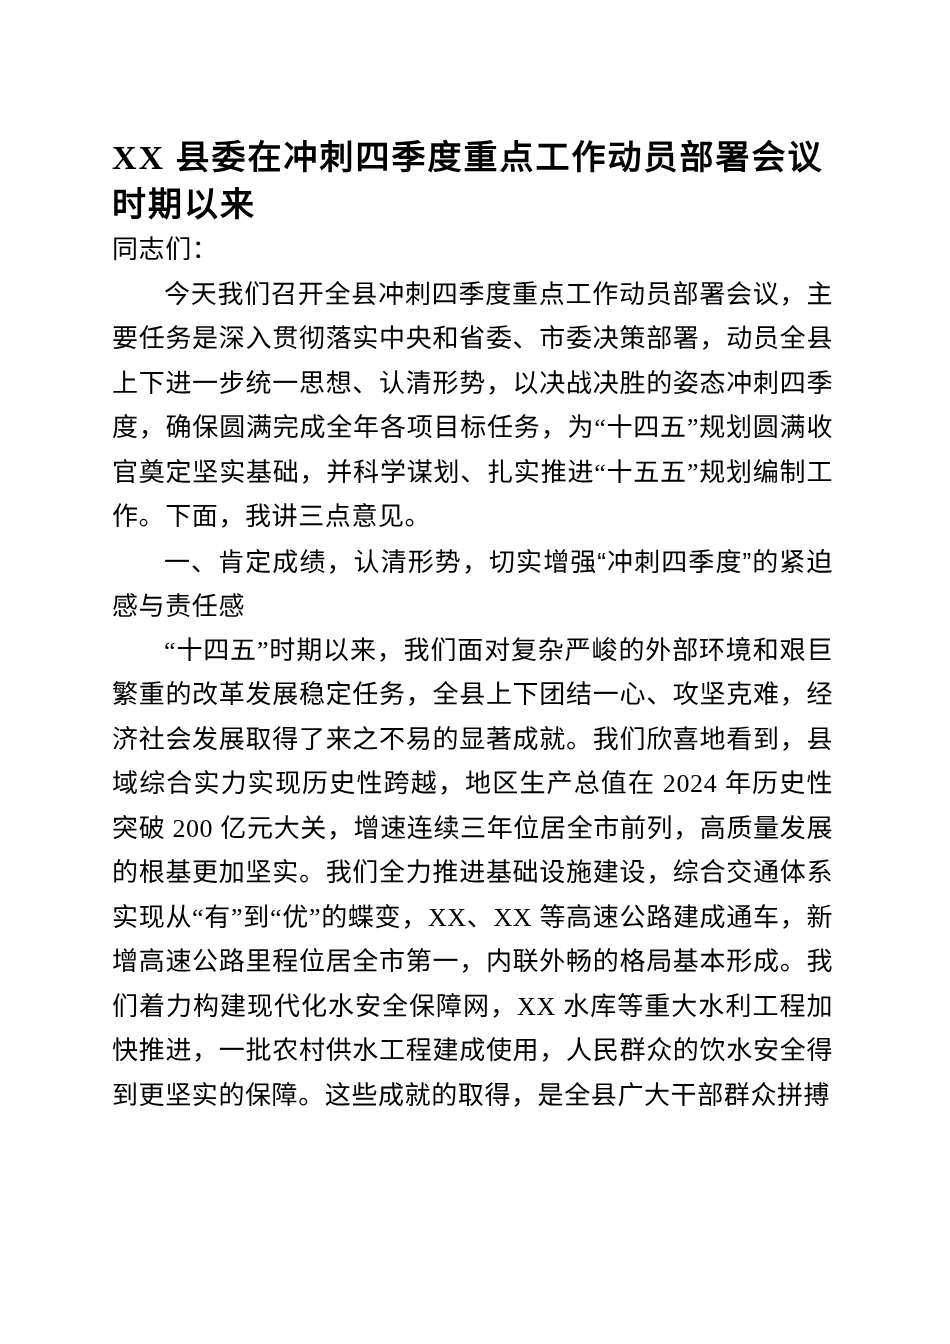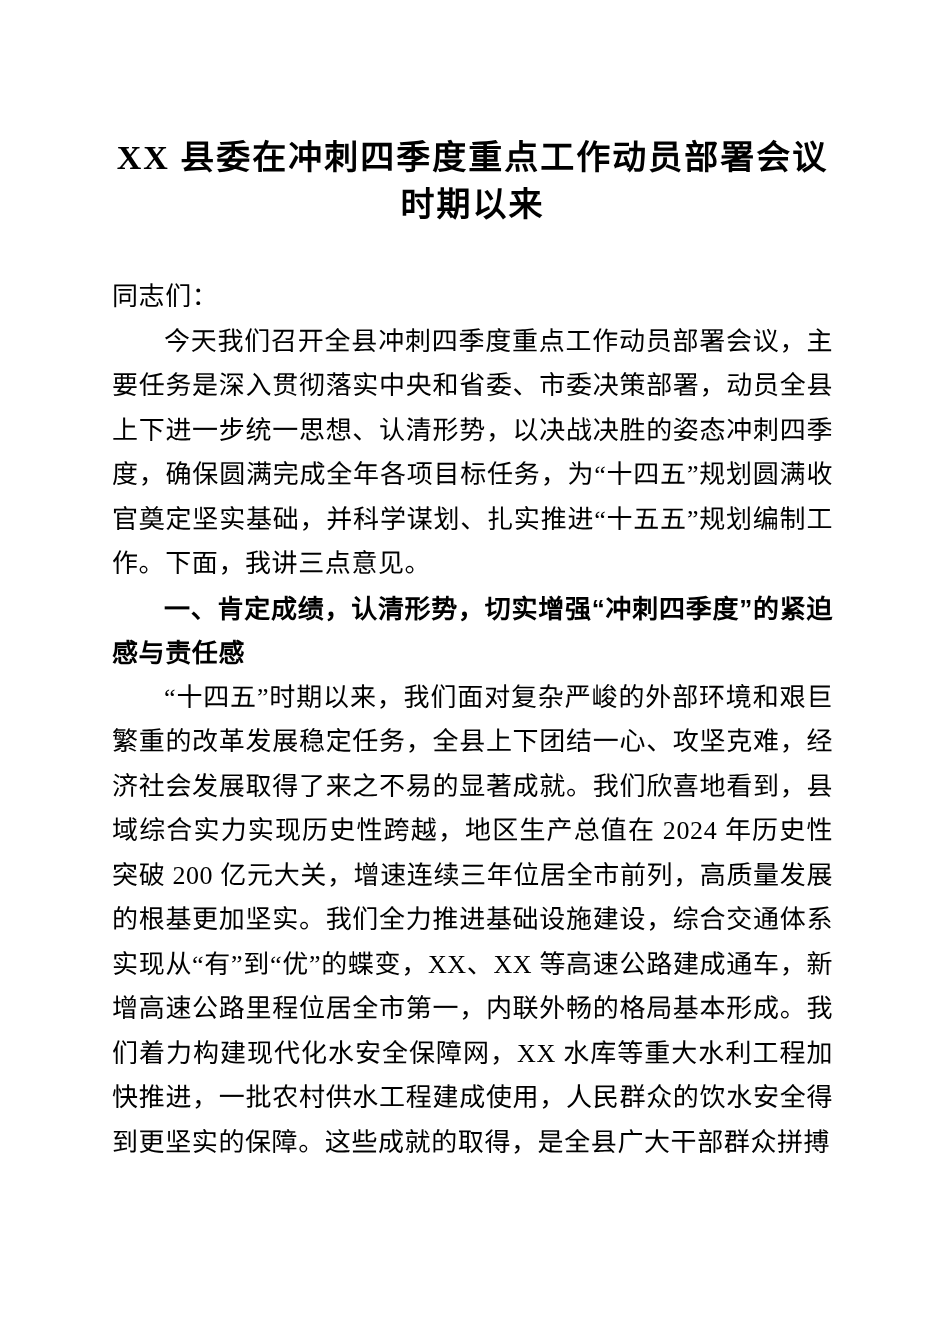--- a/index.html
+++ b/index.html
@@ -19,53 +19,52 @@
     padding: 134px 117px 0 112px;
     overflow: hidden;
   }
 
   
   .doc-title {
     font-family: "Liberation Serif", "DejaVu Serif", serif;
     font-weight: bold;
     font-size: 34px;
     line-height: 47px;
-    text-align: center;
+    text-align: left;
     letter-spacing: 2px;
     color: #000000;
   }
   .doc-title .title-line {
     display: block;
     white-space: nowrap;
   }
 
   
   .content {
-    margin-top: 47px;
     font-family: "Liberation Serif", "DejaVu Serif", serif;
     font-size: 26px;
     line-height: 44.5px;
     letter-spacing: 0.6px;
     text-align: justify;
     text-justify: inter-character;
     color: #000000;
   }
 
   .salutation {
     text-indent: 0;
   }
 
   .para {
     text-indent: 2em;
   }
 
   
   .section-heading {
     font-family: "Liberation Sans", "DejaVu Sans", sans-serif;
-    font-weight: bold;
+    font-weight: normal;
     font-size: 26px;
     line-height: 44.5px;
     letter-spacing: 0.6px;
     text-indent: 2em;
     text-align: justify;
     text-justify: inter-character;
     color: #000000;
   }
 </style>
 </head>

